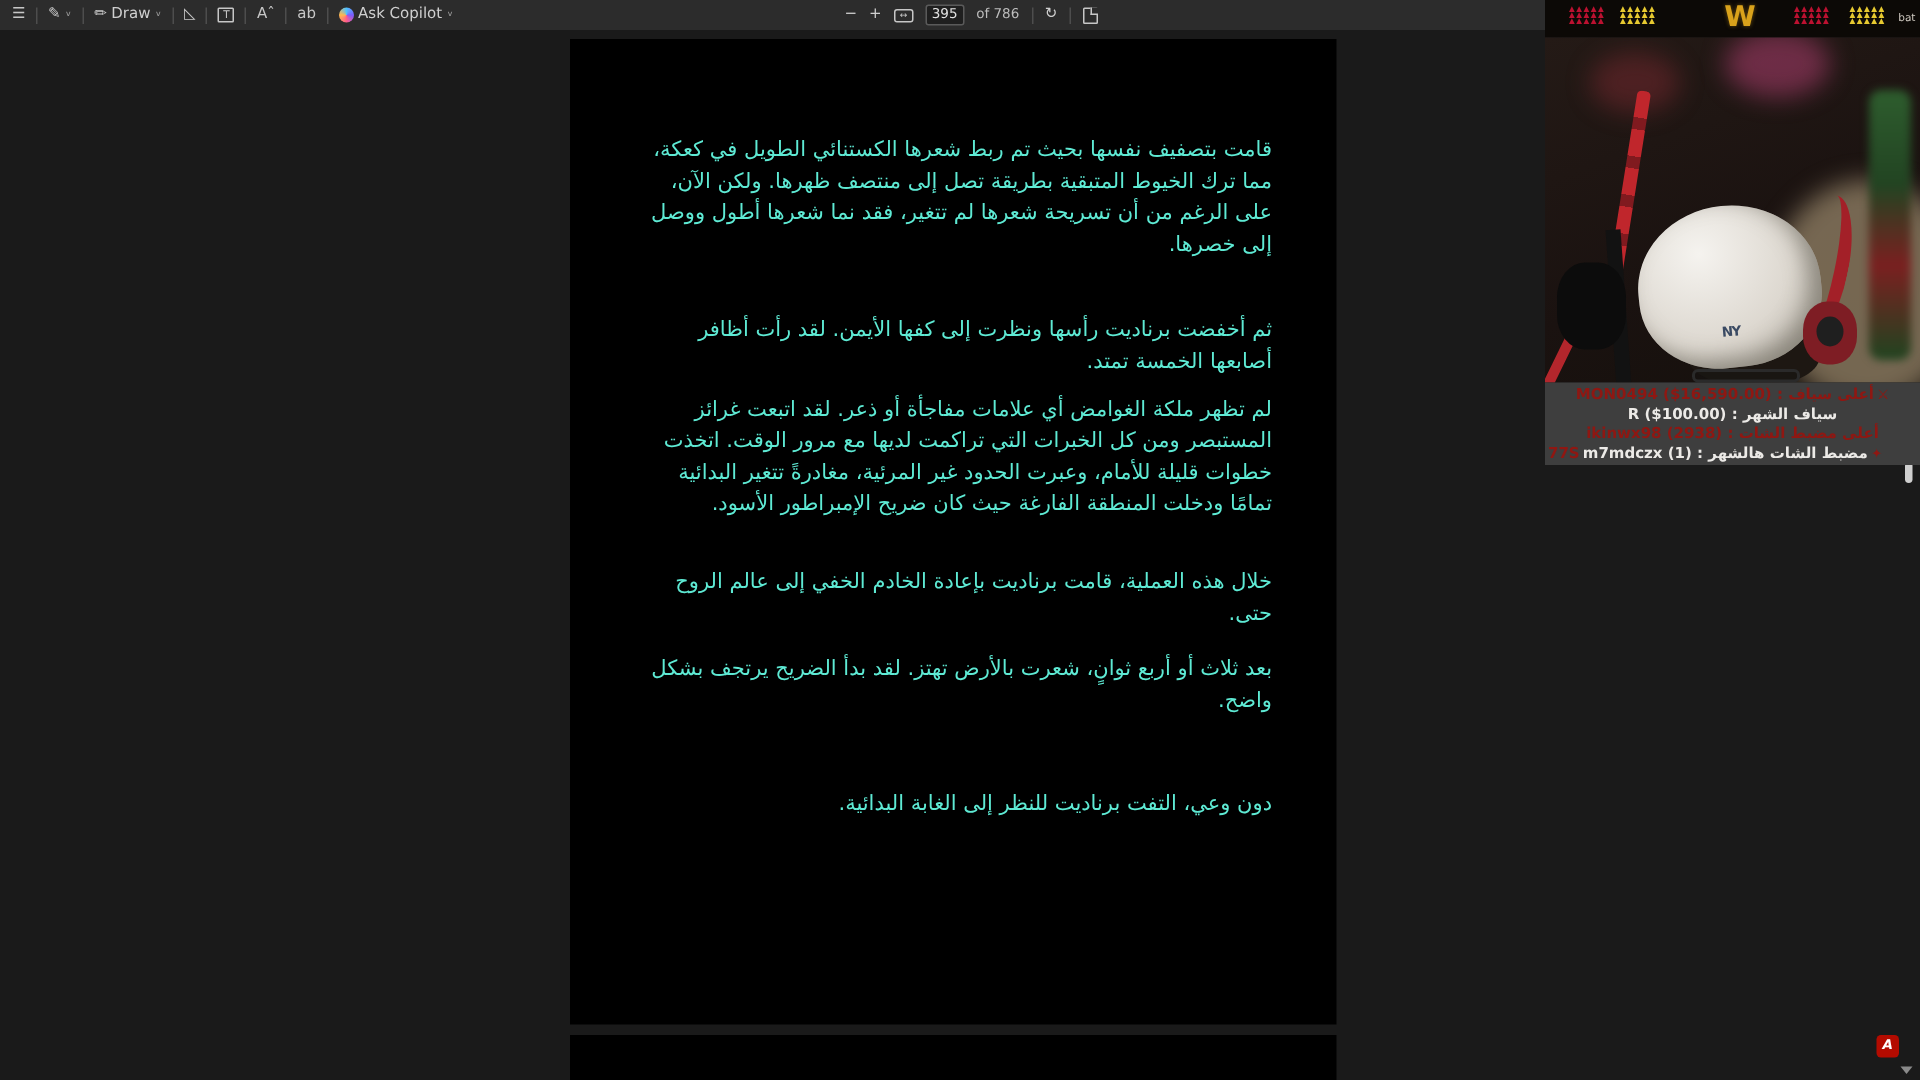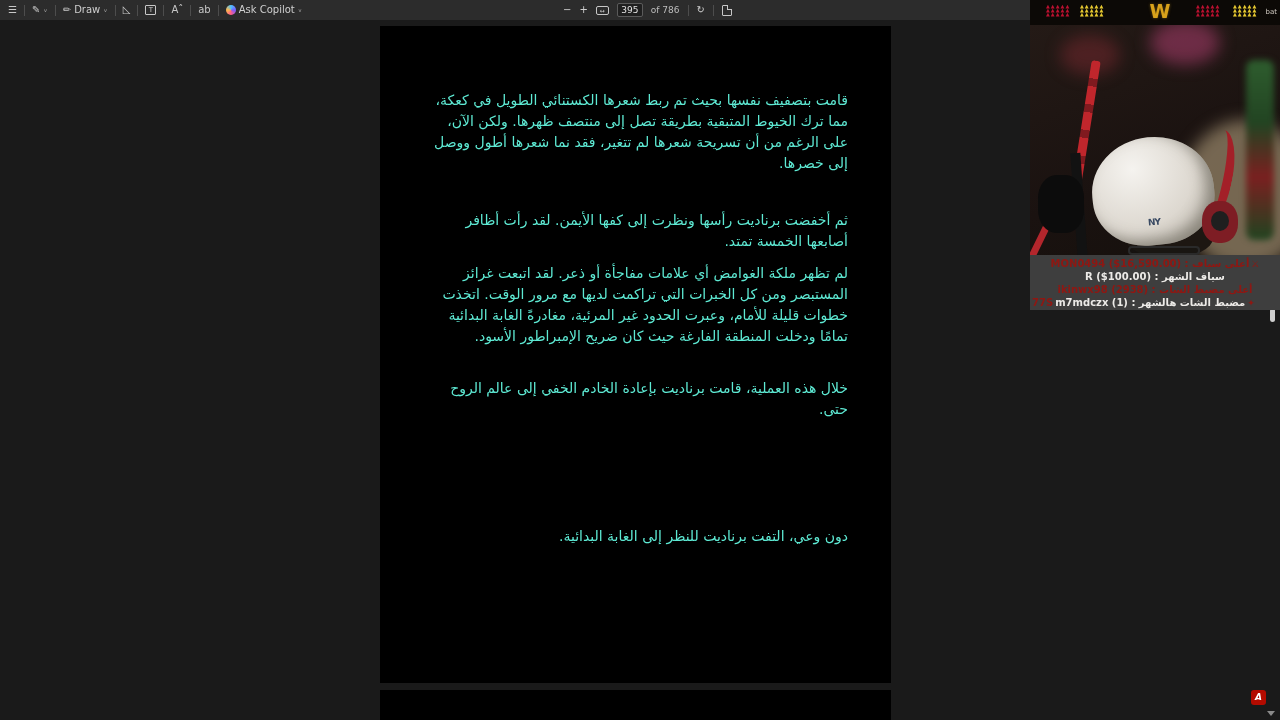--- a/index.html
+++ b/index.html
@@ -172,22 +172,23 @@
       <span class="tb-btn">↻</span>
       <span class="tb-sep"></span>
       <span class="pageview-ico"></span>
     </div>
   </div>
 
   <div class="viewport">
     <div class="page page1">
       <div class="para p1">قامت بتصفيف نفسها بحيث تم ربط شعرها الكستنائي الطويل في كعكة، مما ترك الخيوط المتبقية بطريقة تصل إلى منتصف ظهرها. ولكن الآن، على الرغم من أن تسريحة شعرها لم تتغير، فقد نما شعرها أطول ووصل إلى خصرها.</div>
       <div class="para p2">ثم أخفضت برناديت رأسها ونظرت إلى كفها الأيمن. لقد رأت أظافر أصابعها الخمسة تمتد.</div>
-      <div class="para p3">لم تظهر ملكة الغوامض أي علامات مفاجأة أو ذعر. لقد اتبعت غرائز المستبصر ومن كل الخبرات التي تراكمت لديها مع مرور الوقت. اتخذت خطوات قليلة للأمام، وعبرت الحدود غير المرئية، مغادرةً الغابة البدائية تمامًا ودخلت المنطقة الفارغة حيث كان ضريح الإمبراطور الأسود.</div>
+      <div class="para p3">لم تظهر ملكة الغوامض أي علامات مفاجأة أو ذعر. لقد اتبعت غرائز المستبصر ومن كل الخبرات التي تراكمت لديها مع مرور الوقت. اتخذت خطوات قليلة للأمام، وعبرت الحدود غير المرئية، مغادرةً تتغير البدائية تمامًا ودخلت المنطقة الفارغة حيث كان ضريح الإمبراطور الأسود.</div>
       <div class="para p4">خلال هذه العملية، قامت برناديت بإعادة الخادم الخفي إلى عالم الروح حتى.</div>
+      <div class="para p5">بعد ثلاث أو أربع ثوانٍ، شعرت بالأرض تهتز. لقد بدأ الضريح يرتجف بشكل واضح.</div>
       <div class="para p6">دون وعي، التفت برناديت للنظر إلى الغابة البدائية.</div>
     </div>
     <div class="page page2"></div>
 
     <div class="scroll-thumb"></div>
     <div class="acrobat-btn">A</div>
     <div class="corner-arrow"></div>
   </div>
 
   <div class="overlay">

